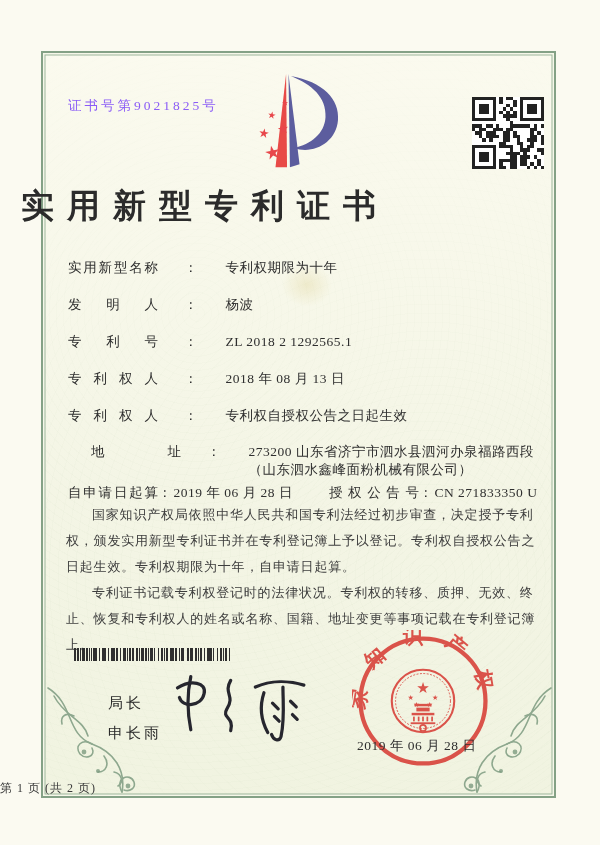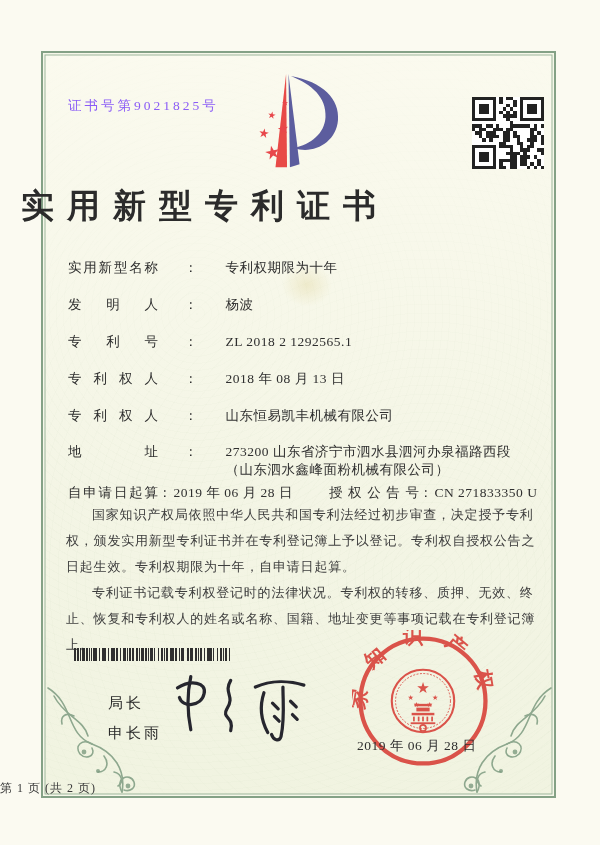--- a/index.html
+++ b/index.html
@@ -39,21 +39,21 @@
     letter-spacing:13px;text-indent:13px;
   }
   .fields{position:absolute;left:68px;top:258px;width:470px;font-size:13.5px;color:#2f2f2f;}
   .frow{display:flex;align-items:flex-start;line-height:20px;margin-bottom:17px;gap:26px;}
   .flabel{
     display:inline-block;width:90px;flex:none;
     text-align:justify;text-align-last:justify;
   }
   .colon{flex:none;}
   .fvalue{flex:1;margin-left:2px;letter-spacing:.5px;}
-  .frow.address{line-height:17.5px;margin-bottom:5px;}
+  .frow.address{line-height:17.5px;margin-bottom:5px;margin-left:23px;}
   .frow.address .fvalue{max-width:360px;}
   .frow.grant{display:block;line-height:20px;}
   .frow.grant .flabel{vertical-align:top;}
   .frow.grant .fvalue{display:inline;margin-left:2px;}
   .g2{margin-left:36px;}
   .paras{
     position:absolute;left:66px;top:502px;width:470px;
     font-size:13px;line-height:26px;letter-spacing:.8px;color:#3d3d3d;
   }
   .paras p{margin:0;text-indent:2em;}
@@ -186,21 +186,21 @@
         <span class="fvalue">ZL 2018 2 1292565.1</span>
     </div>
     <div class="frow">
       <span class="flabel">专利权人</span>
         <span class="colon">：</span>
         <span class="fvalue">2018 年 08 月 13 日</span>
     </div>
     <div class="frow">
       <span class="flabel">专利权人</span>
         <span class="colon">：</span>
-        <span class="fvalue">山东恒易凯丰机械有限公司</span>
+        <span class="fvalue">专利权自授权公告之日起生效</span>
     </div>
     <div class="frow address">
       <span class="flabel">地址</span>
         <span class="colon">：</span>
         <span class="fvalue">273200 山东省济宁市泗水县泗河办泉福路西段（山东泗水鑫峰面粉机械有限公司）</span>
     </div>
     <div class="frow grant">
       <span class="flabel">自申请日起算</span><span class="colon">：</span><span class="fvalue">2019 年 06 月 28 日</span><span class="flabel g2">授权公告号</span><span class="colon">：</span><span class="fvalue">CN 271833350 U</span>
     </div>
   </div>

